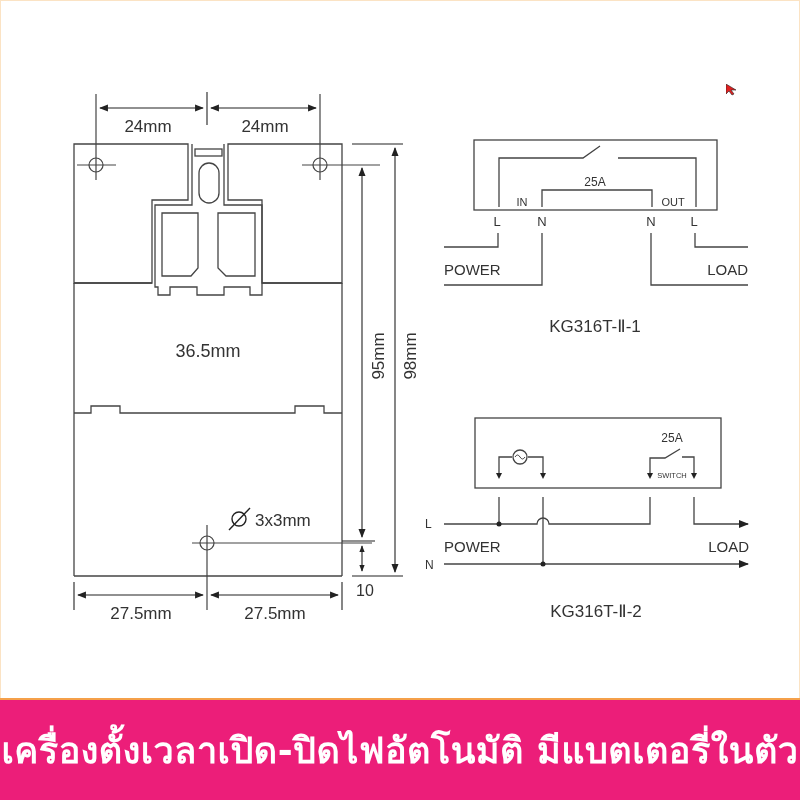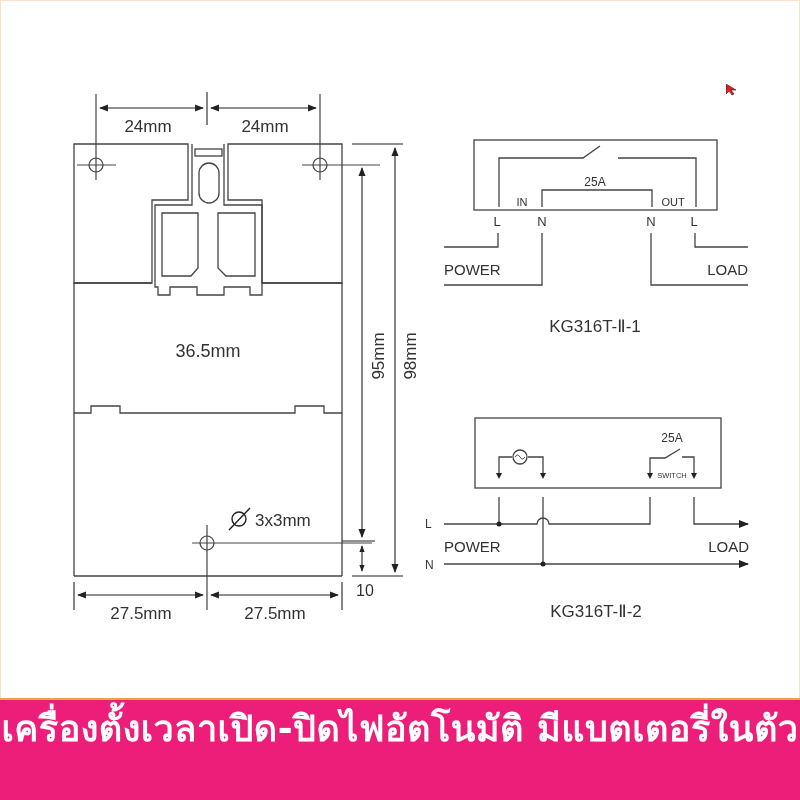--- a/index.html
+++ b/index.html
@@ -1,21 +1,21 @@
 <!DOCTYPE html>
 <html><head>
 <meta charset="utf-8">
 <style>
   html, body { margin:0; padding:0; }
   body { width:800px; height:800px; position:relative; background:#ffffff; overflow:hidden;
          font-family:"Liberation Sans", sans-serif; }
   .frame { position:absolute; left:0; top:0; width:798px; height:798px; border:1px solid #fbe3c4; border-right-width:2px; pointer-events:none; }
   svg text { font-family:"Liberation Sans", sans-serif; fill:#333; }
   .banner { position:absolute; left:0; top:698px; width:800px; height:102px; background:#ec1e79;
-            border-top:2px solid #f5a04a; box-sizing:border-box; display:flex; align-items:flex-start; justify-content:center; }
+            border-top:2px solid #f5a04a; box-sizing:border-box; display:flex; align-items:center; justify-content:center; }
   .banner-text { color:#ffffff; font-family:"DejaVu Sans", sans-serif; font-weight:bold; font-size:36px; letter-spacing:0.5px; white-space:nowrap; }
   .cursor { position:absolute; left:726px; top:84px; width:12px; height:12px; }
 </style>
 </head>
 <body>
 
 <div class="frame"></div>
 
 <svg width="800" height="700" viewBox="0 0 800 700" style="position:absolute;left:0;top:0">
   <defs>

